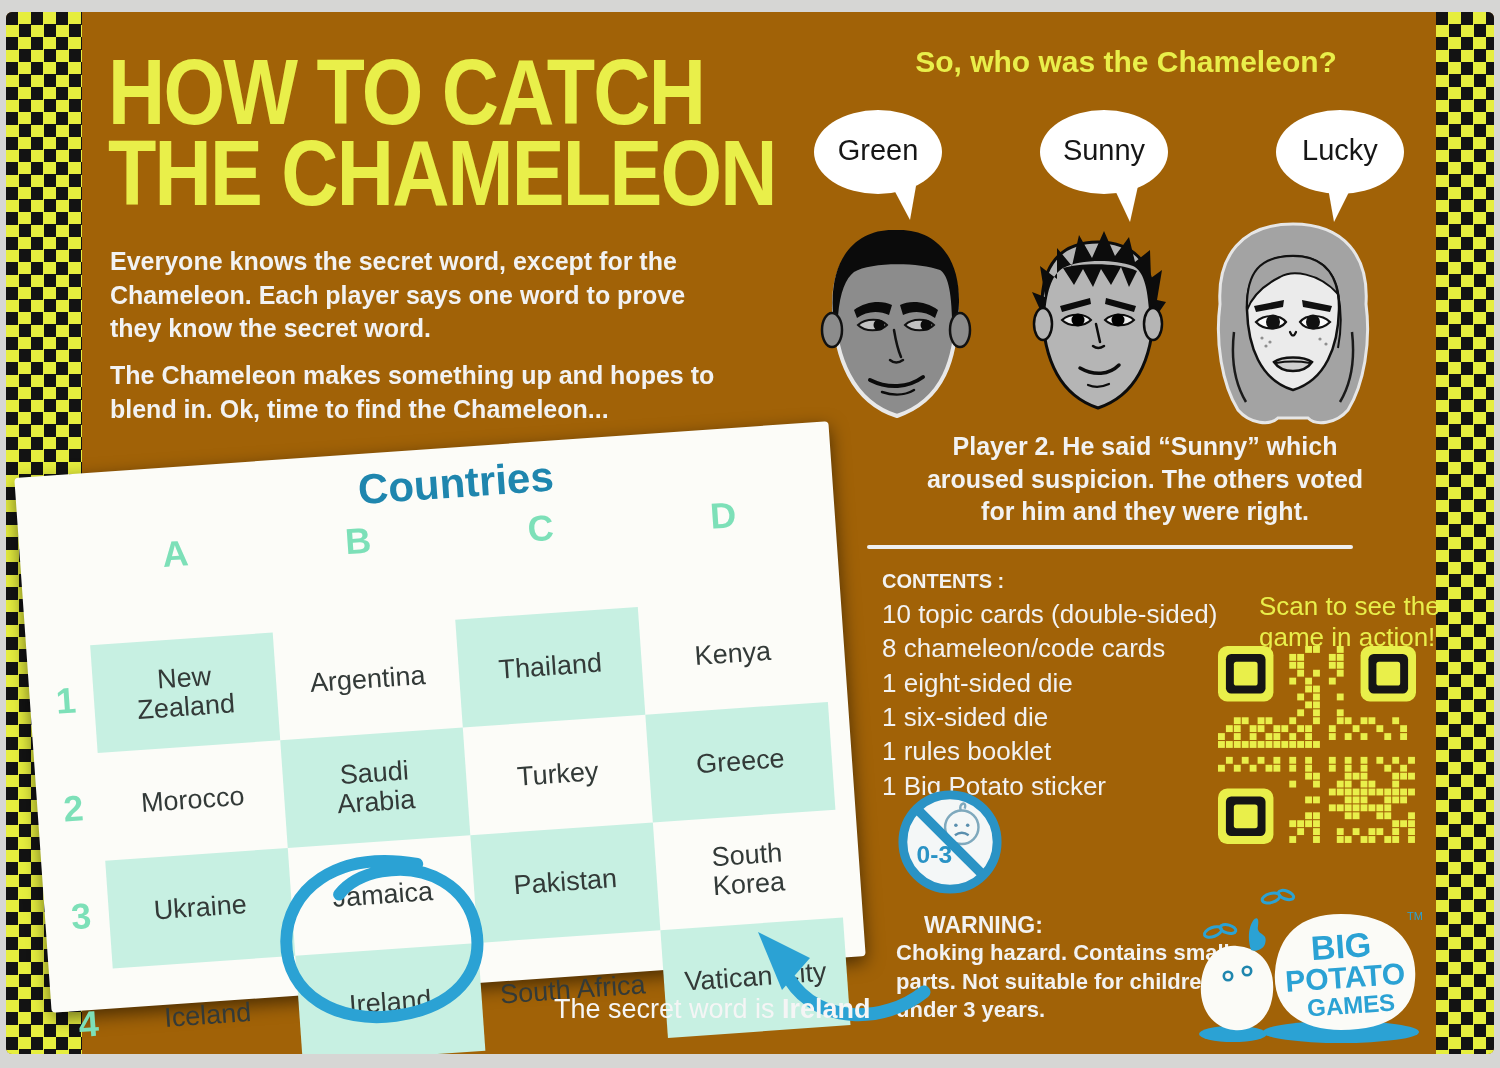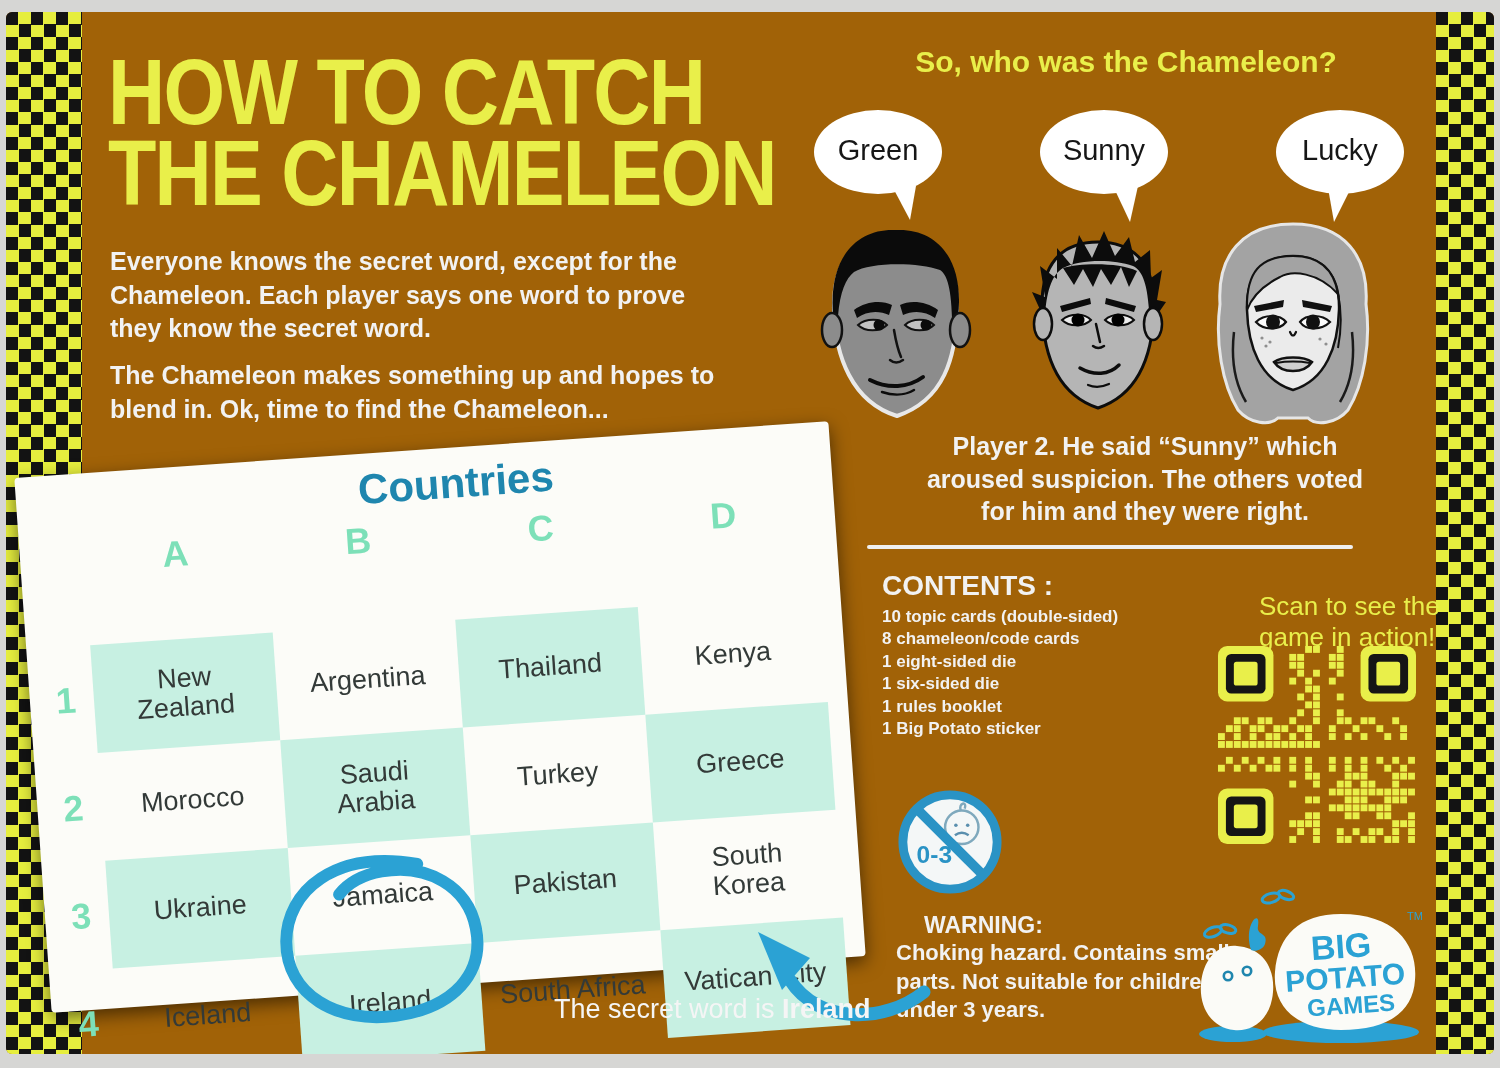--- a/index.html
+++ b/index.html
@@ -48,22 +48,22 @@
   .bubble{position:absolute;top:96px;width:132px;height:118px;}
   .bubble svg{position:absolute;left:0;top:0;}
   .bubble .lbl{position:absolute;left:0;top:26px;width:132px;text-align:center;
        color:#161616;font-size:29px;font-weight:400;}
   .face{position:absolute;}
   .answer{position:absolute;left:856px;top:418px;width:566px;text-align:center;
        color:#f2f2f2;font-weight:700;font-size:25px;line-height:1.3;}
   .divider{position:absolute;left:861px;top:533px;width:486px;height:4px;background:#efefef;
        border-radius:2px;}
   .contents{position:absolute;left:876px;top:558px;width:340px;color:#f2f2f2;}
-  .contents .c-title{font-weight:700;font-size:28px;margin-bottom:4px;}
-  .contents .c-item{font-weight:700;font-size:17px;line-height:1.32;}
+  .contents .c-title{font-weight:700;font-size:20px;margin-bottom:4px;}
+  .contents .c-item{font-weight:400;font-size:26px;line-height:1.32;}
   .scan{position:absolute;left:1212px;top:579px;width:200px;color:#e9ef4a;
        font-weight:400;font-size:26px;line-height:1.18;margin-left:41px;}
   .qr{position:absolute;left:1212px;top:634px;width:198px;height:198px;}
   .age{position:absolute;left:890px;top:776px;width:108px;height:108px;}
   .warning{position:absolute;left:890px;top:900px;width:338px;color:#f2f2f2;}
   .warning .w-title{font-weight:700;font-size:23px;margin-left:28px;}
   .warning .w-body{font-weight:700;font-size:22px;line-height:1.3;}
   .logo{position:absolute;left:1185px;top:868px;width:235px;height:168px;}
 </style>
 </head>

